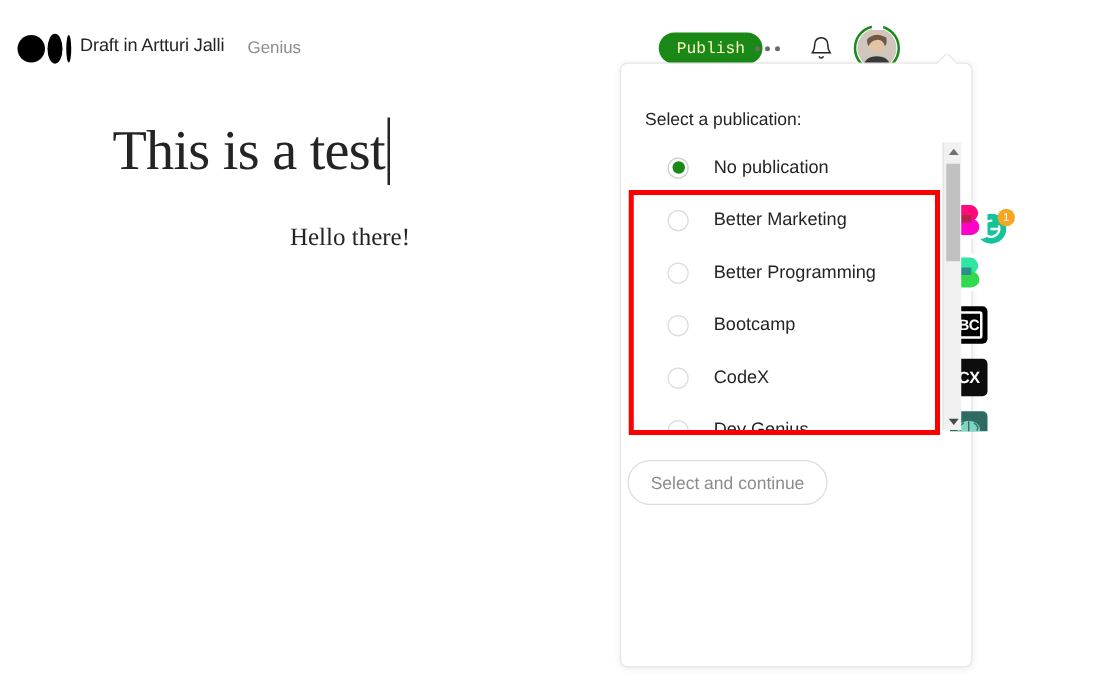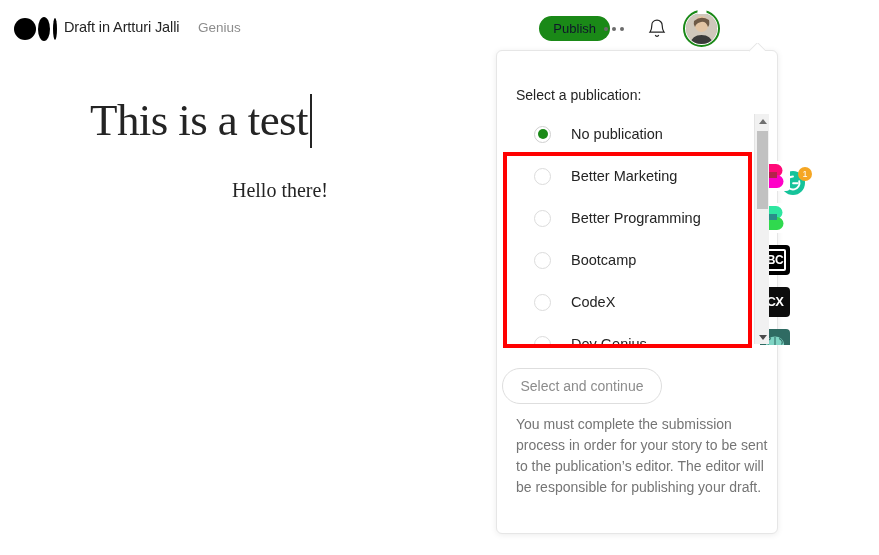--- a/index.html
+++ b/index.html
@@ -12,21 +12,21 @@
     overflow: hidden;
   }
   #app {
     position: relative;
     width: 879px; height: 555px;
     background: #ffffff;
   }
 
   
   .header {
-    position: absolute; top: 2px; left: 0;
+    position: absolute; top: 12px; left: 0;
     width: 733px; height: 54px;
     display: flex; align-items: center;
     background: #ffffff;
   }
   .logo-wrap {
     position: absolute; left: 14px; top: 14px;
     width: 44px; height: 26px;
   }
   .logo-c1 {
     position: absolute; left: 0; top: 2px;
@@ -50,23 +50,23 @@
     white-space: nowrap;
   }
   .saved-label {
     position: absolute; left: 198px; top: 18px;
     font-size: 13.5px; color: #8c8c8c;
     white-space: nowrap;
   }
   .publish-btn {
     position: absolute; right: 123px; top: 14px;
     height: 25px; padding: 0 14px;
-    background: #1a8917; color: #0f172a;
+    background: #1a8917; color: #fef9c3;
     border: none; border-radius: 13px;
-    font-family: Liberation Sans, sans-serif;
+    font-family: Liberation Mono, monospace;
     font-size: 13px; line-height: 25px;
     cursor: pointer; white-space: nowrap;
   }
   .ellipsis-btn {
     position: absolute; right: 108px; top: 18px;
     width: 22px; height: 18px;
     display: flex; align-items: center; justify-content: space-between;
     cursor: pointer; background: none; border: none; padding: 0 1px;
   }
   .ellipsis-btn i {
@@ -430,18 +430,17 @@
           <span class="tri"></span>
         </div>
       <div class="sb-thumb"></div>
       <div class="sb-arrow down">
           <span class="tri"></span>
         </div>
     </div>
 
     <button class="continue-btn">Select and continue</button>
 
-    <div class="help-text">You must complete the submission process in order for your story to be sent to the publication’s editor. The editor will be responsible for publishing your draft.</div>
   </div>
 
   <div class="annotation"></div>
 
 </div>
 
 </body></html>

